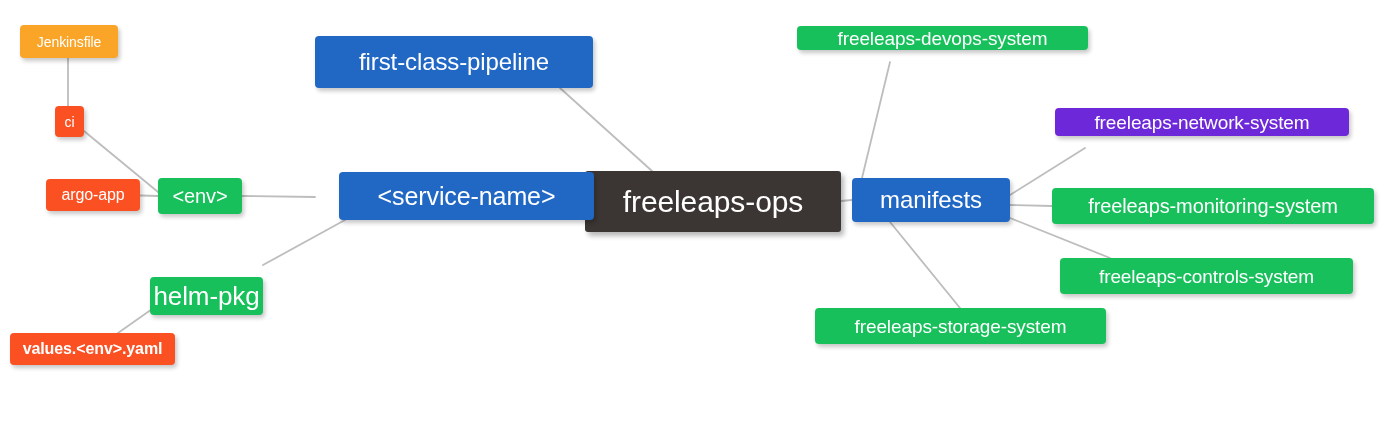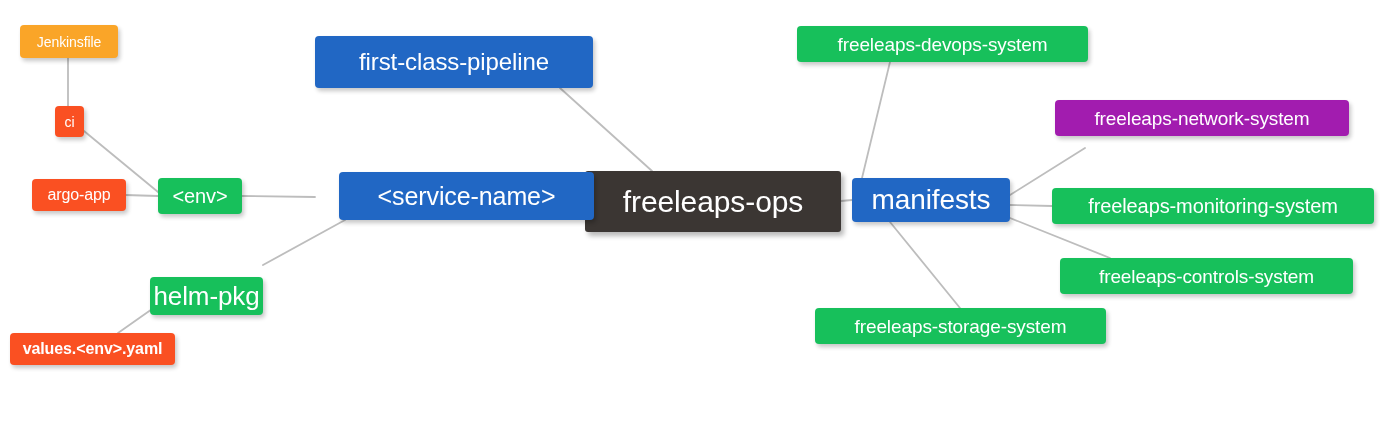--- a/index.html
+++ b/index.html
@@ -74,45 +74,45 @@
   <div id="node-layer">
       <div class="mm-node root" style="left: 585px; top: 171px; width: 256px; height: 61px; background: rgb(59, 54, 51); font-size: 30px;">
         <span class="mm-label">freeleaps-ops</span>
       </div>
       <div class="mm-node" style="left: 315px; top: 172px; width: 255px; height: 48px; background: rgb(33, 103, 196); font-size: 25px; margin-left: 24px;">
         <span class="mm-label">&lt;service-name&gt;</span>
       </div>
       <div class="mm-node" style="left: 315px; top: 36px; width: 278px; height: 52px; background: rgb(33, 103, 196); font-size: 24px;">
         <span class="mm-label">first-class-pipeline</span>
       </div>
-      <div class="mm-node" style="left: 852px; top: 178px; width: 158px; height: 44px; background: rgb(33, 103, 196); font-size: 28px;">
+      <div class="mm-node" style="left: 852px; top: 178px; width: 158px; height: 44px; background: rgb(33, 103, 196); font-size: 24px;">
         <span class="mm-label">manifests</span>
       </div>
       <div class="mm-node" style="left: 158px; top: 178px; width: 84px; height: 36px; background: rgb(23, 192, 91); font-size: 20px;">
         <span class="mm-label">&lt;env&gt;</span>
       </div>
       <div class="mm-node" style="left: 150px; top: 257px; width: 113px; height: 38px; background: rgb(23, 192, 91); font-size: 26px; margin-top: 20px;">
         <span class="mm-label">helm-pkg</span>
       </div>
       <div class="mm-node" style="left: 20px; top: 25px; width: 98px; height: 33px; background: rgb(250, 165, 40); font-size: 14px;">
         <span class="mm-label">Jenkinsfile</span>
       </div>
       <div class="mm-node" style="left: 55px; top: 106px; width: 29px; height: 31px; background: rgb(250, 80, 34); font-size: 14px;">
         <span class="mm-label">ci</span>
       </div>
-      <div class="mm-node" style="left: 32px; top: 179px; width: 94px; height: 32px; background: rgb(250, 80, 34); font-size: 16px;">
+      <div class="mm-node" style="left: 46px; top: 179px; width: 94px; height: 32px; background: rgb(250, 80, 34); font-size: 16px;">
         <span class="mm-label">argo-app</span>
       </div>
       <div class="mm-node" style="left: 10px; top: 333px; width: 165px; height: 32px; background: rgb(250, 80, 34); font-size: 16px; font-weight: bold;">
         <span class="mm-label">values.&lt;env&gt;.yaml</span>
       </div>
-      <div class="mm-node" style="left: 797px; top: 26px; width: 291px; height: 36px; background: rgb(23, 192, 91); font-size: 19px;">
+      <div class="mm-node" style="left: 797px; top: 26px; width: 291px; height: 24px; background: rgb(23, 192, 91); font-size: 19px;">
         <span class="mm-label">freeleaps-devops-system</span>
       </div>
-      <div class="mm-node" style="left: 1055px; top: 100px; width: 294px; height: 36px; background: #a21caf; font-size: 19px;">
+      <div class="mm-node" style="left: 1055px; top: 108px; width: 294px; height: 28px; background: #6d28d9; font-size: 19px;">
         <span class="mm-label">freeleaps-network-system</span>
       </div>
       <div class="mm-node" style="left: 1052px; top: 188px; width: 322px; height: 36px; background: rgb(23, 192, 91); font-size: 20px;">
         <span class="mm-label">freeleaps-monitoring-system</span>
       </div>
       <div class="mm-node" style="left: 1060px; top: 258px; width: 293px; height: 36px; background: rgb(23, 192, 91); font-size: 19px;">
         <span class="mm-label">freeleaps-controls-system</span>
       </div>
       <div class="mm-node" style="left: 815px; top: 308px; width: 291px; height: 36px; background: rgb(23, 192, 91); font-size: 19px;">
         <span class="mm-label">freeleaps-storage-system</span>

